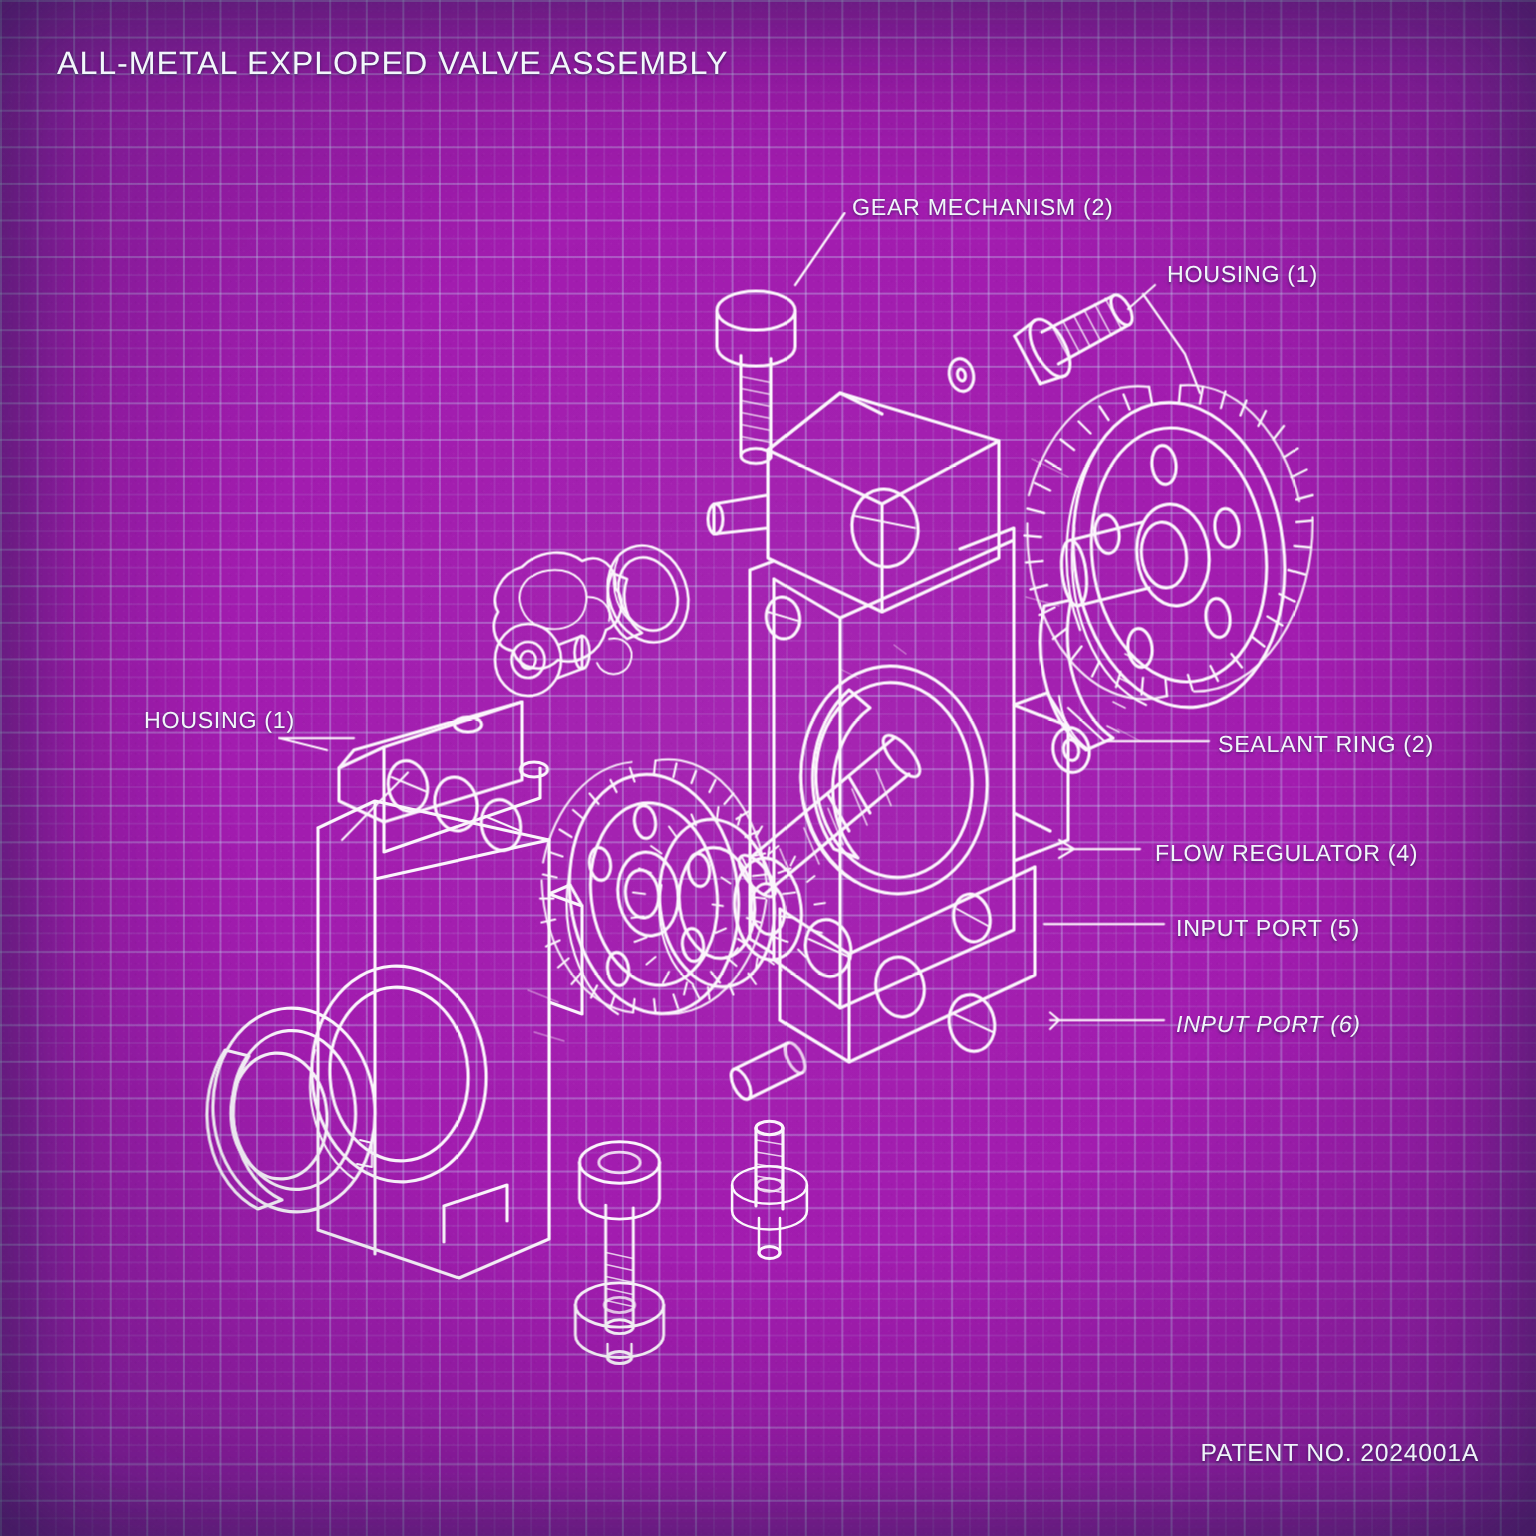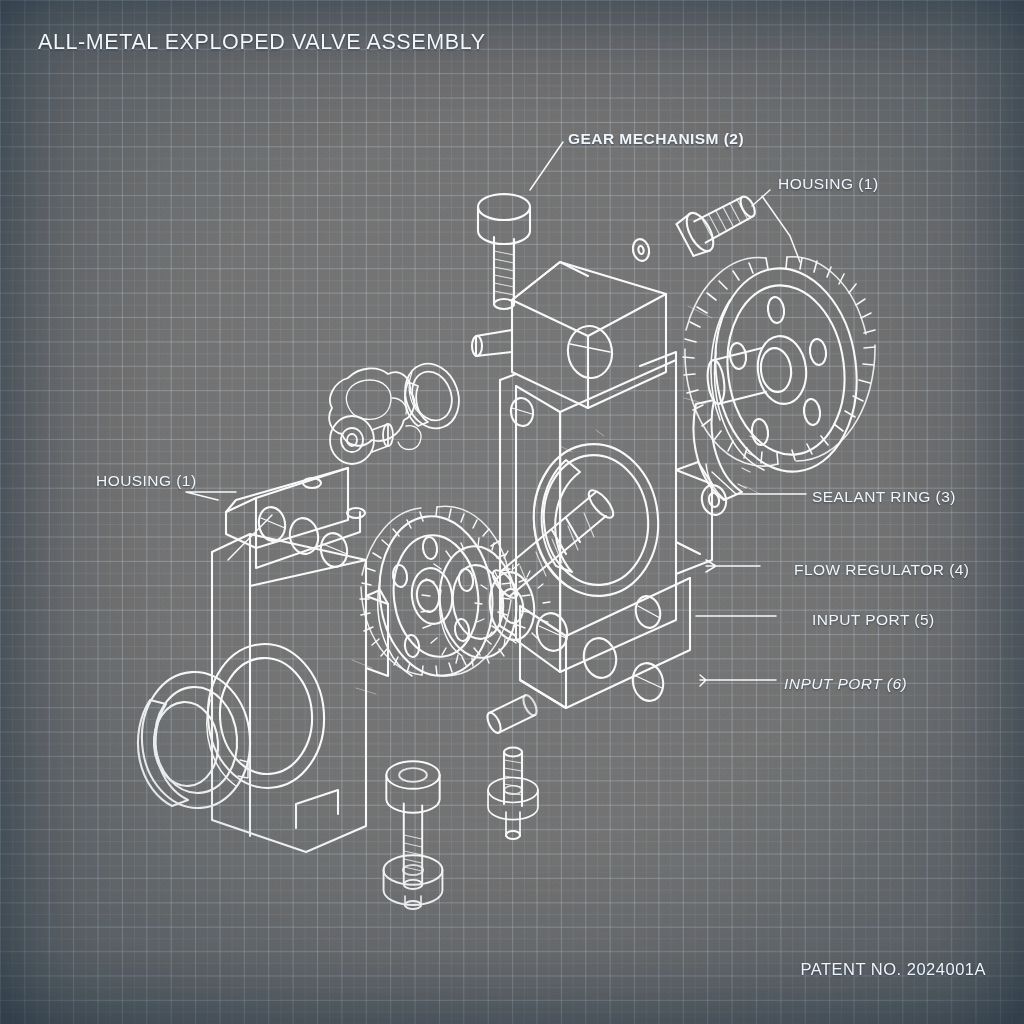--- a/index.html
+++ b/index.html
@@ -6,21 +6,21 @@
     margin: 0;
     padding: 0;
     background: #16354f;
   }
   #sheet {
     position: relative;
     width: 1024px;
     height: 1024px;
     overflow: hidden;
     font-family: "Liberation Sans", sans-serif;
-    background-color: #737373;
+    background-color: #a21caf;
     user-select: none;
   }
   
   .grid-layer {
     position: absolute;
     inset: 0;
     pointer-events: none;
   }
   .grid-fine {
     background-image:
@@ -380,22 +380,22 @@
         <path d="M596,430 L604,436 M560,446 L572,452"></path>
       </g>
     </g>
   </svg>
 
   <div class="grid-layer vignette"></div>
   <div class="grid-layer edge-dark"></div>
 
   <div id="title">ALL-METAL EXPLOPED VALVE ASSEMBLY</div>
 
-  <div class="callout" style="left:568px; top:130px;font-weight:bold;">GEAR MECHANISM (2)</div>
+  <div class="callout" style="left:568px; top:130px;">GEAR MECHANISM (2)</div>
   <div class="callout" style="left:778px; top:175px;">HOUSING (1)</div>
   <div class="callout" style="left:96px; top:472px;">HOUSING (1)</div>
-  <div class="callout" style="left:812px; top:488px;">SEALANT RING (3)</div>
-  <div class="callout" style="left:794px; top:561px;">FLOW REGULATOR (4)</div>
-  <div class="callout" style="left:812px; top:611px;text-align:right;">INPUT PORT (5)</div>
+  <div class="callout" style="left:812px; top:488px;">SEALANT RING (2)</div>
+  <div class="callout" style="left:770px; top:561px;">FLOW REGULATOR (4)</div>
+  <div class="callout" style="left:784px; top:611px;text-align:right;">INPUT PORT (5)</div>
   <div class="callout" style="left:784px; top:675px;font-style:italic;">INPUT PORT (6)</div>
 
   <div id="patent">PATENT NO. 2024001A</div>
 </div>
 
 </body></html>

